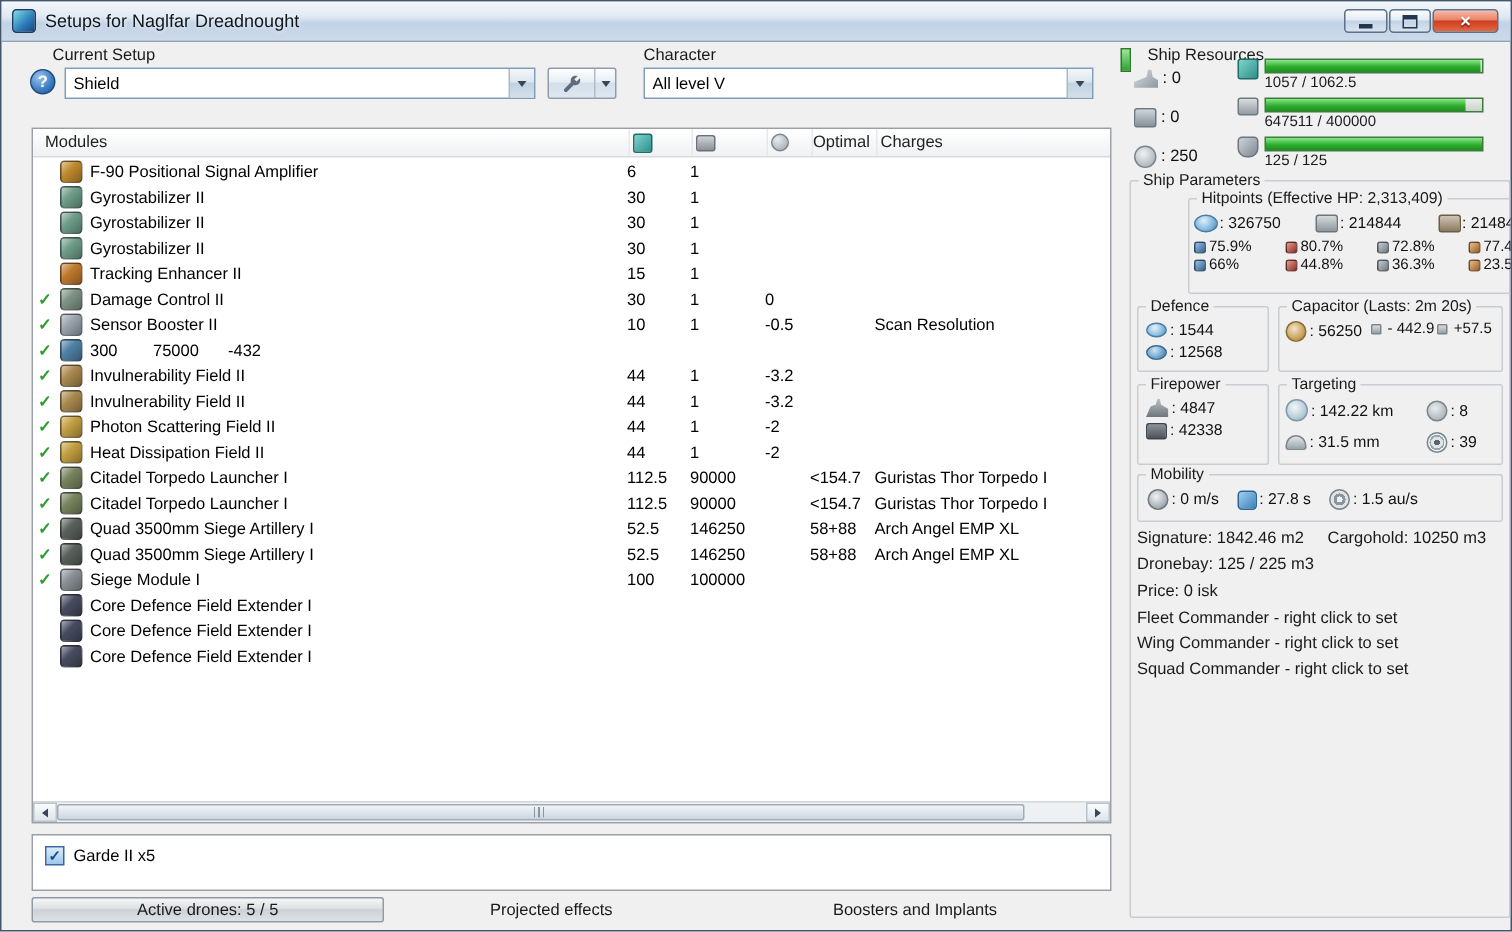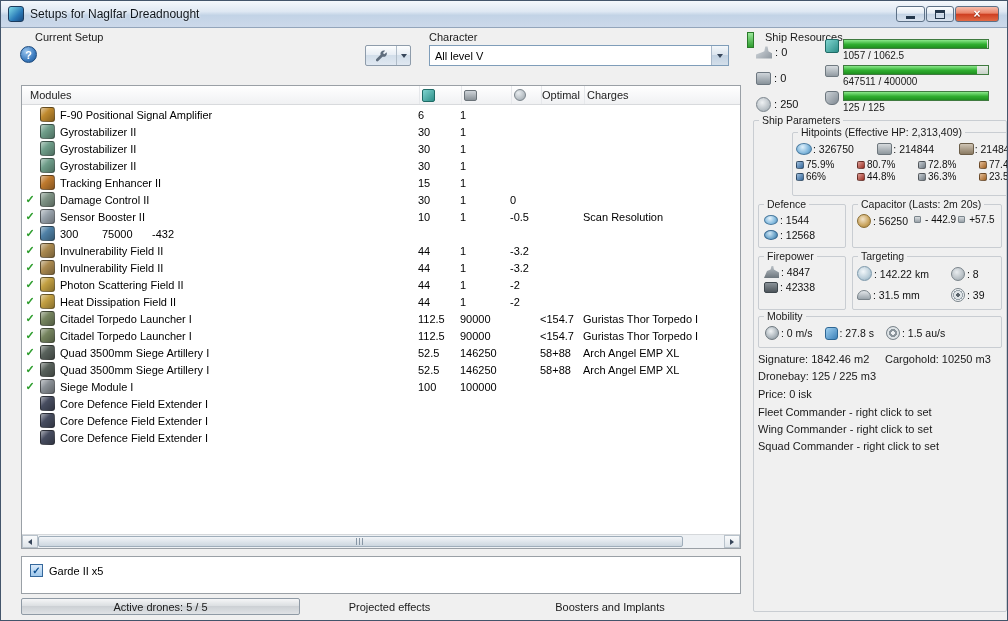--- a/index.html
+++ b/index.html
@@ -73,21 +73,21 @@
   .grip{width:8px;height:7px;background:repeating-linear-gradient(90deg,#8796a5 0 1px,transparent 1px 3px);}
 
   
   .drones-panel{position:absolute;left:20px;top:555px;width:720px;height:38px;background:#fff;border:1px solid #9aa0a6;}
   .checkbox{position:absolute;left:8px;top:7px;width:13px;height:13px;border:1px solid #35689c;
     background:linear-gradient(#dbeafa,#9ec8ec);display:flex;align-items:center;justify-content:center;
     font-size:10px;font-weight:bold;color:#0b4f91;}
   .drone-label{position:absolute;left:27px;top:8px;font-size:11px;color:#000;}
   .bottom-bar{position:absolute;left:20px;top:597px;width:720px;height:17px;display:flex;align-items:stretch;}
   .tab-seg{font-size:11px;display:flex;align-items:center;justify-content:center;color:#1a1a1a;white-space:nowrap;}
-  .tab-active{width:279px;border:1px solid #8f9aa5;border-radius:2px;
+  .tab-active{width:235px;border:1px solid #8f9aa5;border-radius:2px;
     background:linear-gradient(#f5f6f7,#dcdfe2 45%,#cdd1d5 50%,#dfe2e5);}
 
   
   .sec-title{position:absolute;font-size:11px;color:#1a1a1a;white-space:nowrap;}
   .pv{font-size:11px;color:#111;white-space:nowrap;}
   .pv::before{content:": ";}
   .res-left{position:absolute;left:755px;top:42px;width:70px;display:flex;flex-direction:column;gap:8px;}
   .res-row{display:flex;align-items:center;height:18px;gap:3px;}
   .res-right{position:absolute;left:824px;top:38px;width:180px;display:flex;flex-direction:column;gap:4px;}
   .bar-row{display:flex;align-items:flex-start;gap:4px;height:22px;}
@@ -163,20 +163,26 @@
           <i class="glyph-max"></i>
         </span>
       <span class="wbtn btn-close">
           <span class="glyph-close">×</span>
         </span>
     </div>
   </div>
 
   <span class="lbl" style="left:34px;top:30px">Current Setup</span>
   <span class="help-btn">?</span>
+  <div class="combo" style="left:42px;top:44px;width:314px">
+    <span class="combo-val">Shield</span>
+    <span class="combo-btn">
+        <i class="tri-down"></i>
+      </span>
+  </div>
   <div class="tools-btn" style="left:364px;top:44px">
     <span class="wrench">
       <svg width="14" height="14" viewBox="0 0 14 14">
           <path d="M12.6 3.2c.5 1.2.3 2.7-.7 3.7-.9.9-2.2 1.2-3.4.8l-4.3 4.3c-.5.5-1.4.5-1.9 0s-.5-1.4 0-1.9l4.3-4.3c-.4-1.2-.1-2.5.8-3.4 1-1 2.5-1.2 3.7-.7L8.9 3.9l1.4 1.4 2.3-2.1z" fill="#5f6d7d"></path>
         </svg>
     </span>
     <span class="tools-arrow">
         <i class="tri-down"></i>
       </span>
   </div>

